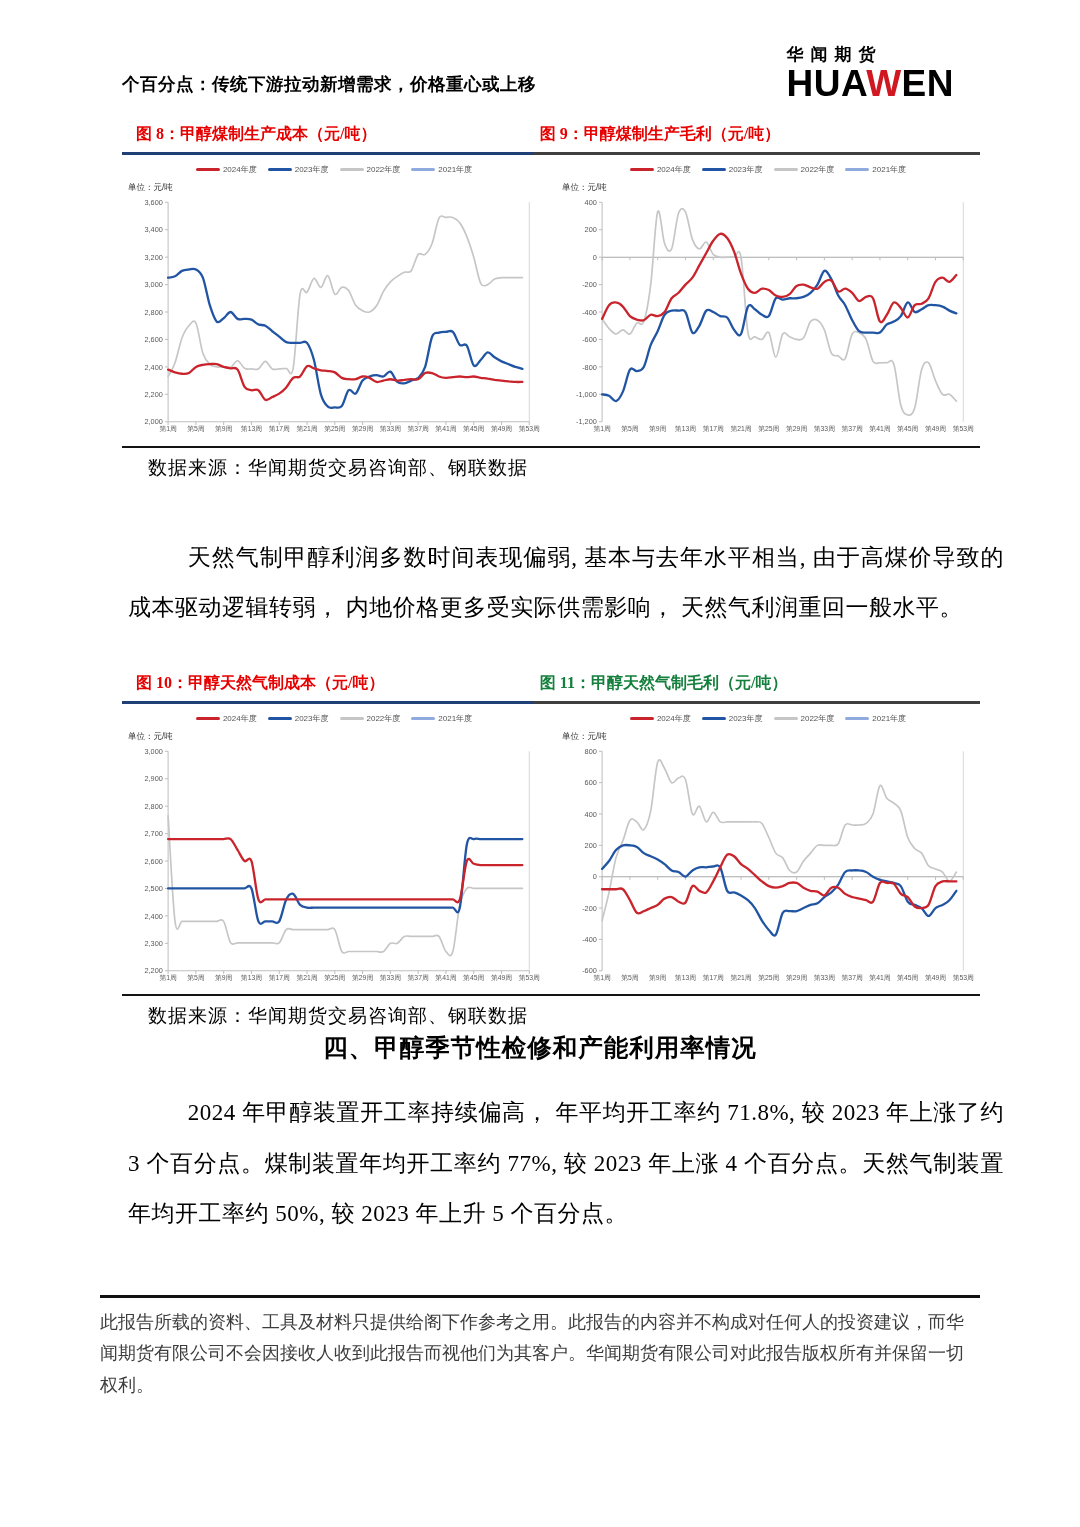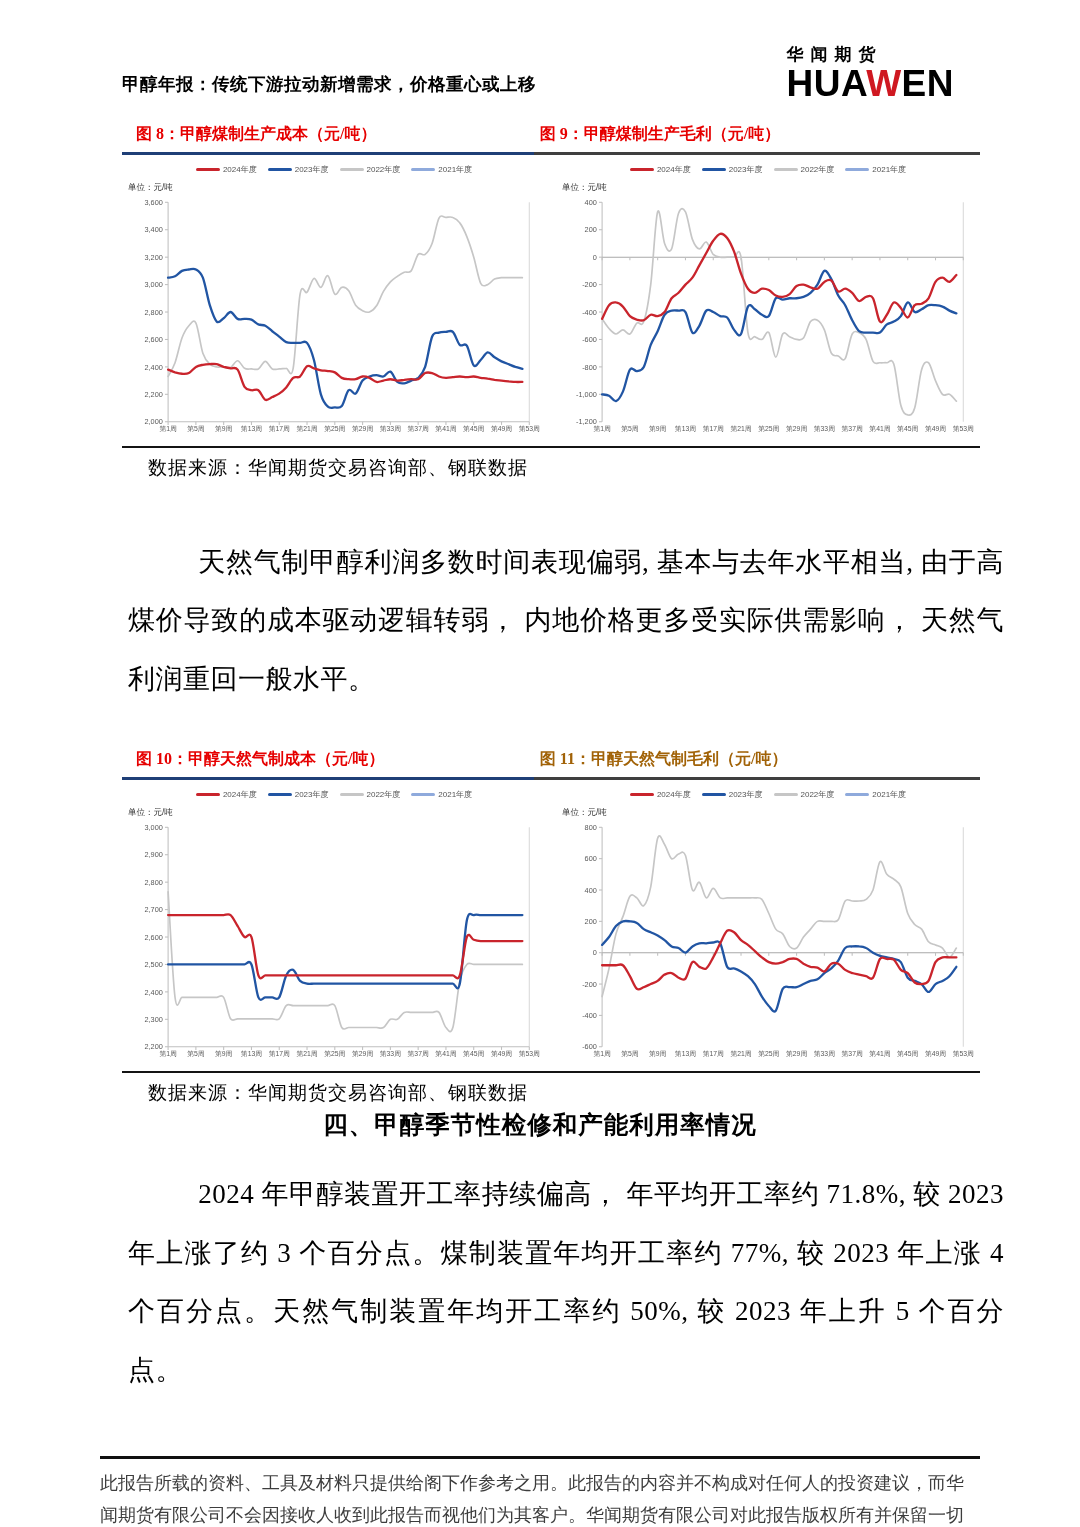--- a/index.html
+++ b/index.html
@@ -26,35 +26,35 @@
   .charts-row { display:grid; grid-template-columns:1fr 1fr; gap:14px; padding:4px 2px 2px; }
   .chart-box {}
   .legend { display:flex; justify-content:center; align-items:flex-start; gap:11px;
     margin:5px 0 1px; font-family:"Liberation Sans",sans-serif; font-size:8px; color:#555; }
   .legend-item { display:flex; align-items:center; gap:3px; }
   .legend-swatch { width:24px; height:3px; border-radius:2px; display:inline-block; }
   .unit-label { font-family:"Liberation Sans",sans-serif; font-size:8.5px;
     color:#333; margin:7px 0 2px 4px; }
   .source-row { border-top:2.5px solid #141414; margin-top:4px;
     padding:7px 0 2px 26px; font-size:19px; letter-spacing:1px; }
-  .para { margin:50px 76px 0 128px; font-size:27px; line-height:2.18;
+  .para { margin:50px 76px 0 128px; font-size:23px; line-height:2.18;
     text-align:justify; text-indent:2.6em; letter-spacing:0.5px; }
   .para2 { margin-top:24px; }
   .section-heading { text-align:center; font-weight:bold;
     font-size:24.5px; letter-spacing:1px; }
   .footer { margin:56px 100px 0 100px; border-top:3.5px solid #101010; padding-top:9px; }
   .footer-text { font-family:"Liberation Sans","DejaVu Sans",sans-serif;
     font-size:18px; color:#3d3d3d; line-height:1.75; }
   svg { display:block; }
 </style>
 </head>
 <body>
 
 <div class="header">
-  <div class="report-title">甲醇年报：传统下游拉动新增需求，价格重心或上移</div>
+  <div class="report-title">个百分点：传统下游拉动新增需求，价格重心或上移</div>
   <div class="logo">
     <div class="logo-cn">华闻期货</div>
     <div class="logo-en"><span>HUA</span><span id="logo-w" style="color: rgb(207, 24, 33);">W</span><span>EN</span></div>
   </div>
 </div>
 
 <div class="figure-block">
   <div class="caption-row">
     <div class="caption-cell cap-left" style="color: rgb(230, 0, 0);">图 8：甲醇煤制生产成本（元/吨）</div>
     <div class="caption-cell cap-right" style="color: rgb(230, 0, 0);">图 9：甲醇煤制生产毛利（元/吨）</div>
@@ -220,21 +220,21 @@
       </div>
   </div>
   <div class="source-row">数据来源：华闻期货交易咨询部、钢联数据</div>
 </div>
 
 <div class="para">天然气制甲醇利润多数时间表现偏弱, 基本与去年水平相当, 由于高煤价导致的成本驱动逻辑转弱， 内地价格更多受实际供需影响， 天然气利润重回一般水平。</div>
 
 <div class="figure-block fig2">
   <div class="caption-row">
     <div class="caption-cell cap-left" style="color: rgb(230, 0, 0);">图 10：甲醇天然气制成本（元/吨）</div>
-    <div class="caption-cell cap-right" style="color: #a16207;">图 11：甲醇天然气制毛利（元/吨）</div>
+    <div class="caption-cell cap-right" style="color: #15803d;">图 11：甲醇天然气制毛利（元/吨）</div>
   </div>
   <div class="charts-row">
     <div class="chart-box">
         <div class="legend">
           <span class="legend-item">
             <span class="legend-swatch" style="background: rgb(201, 36, 44);"></span>
             <span>2024年度</span>
           </span>
           <span class="legend-item">
             <span class="legend-swatch" style="background: rgb(33, 85, 163);"></span>

